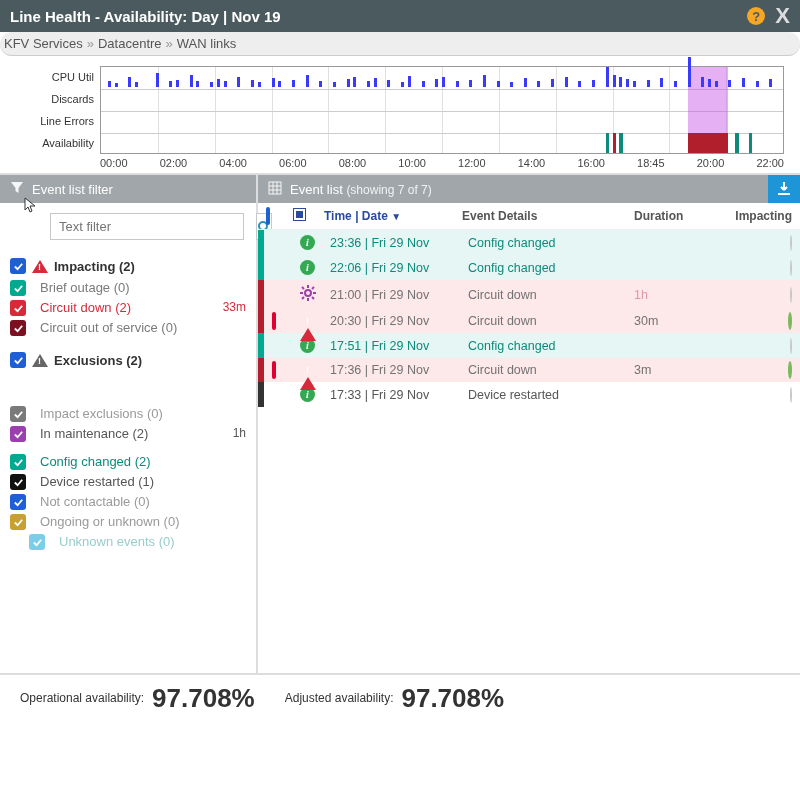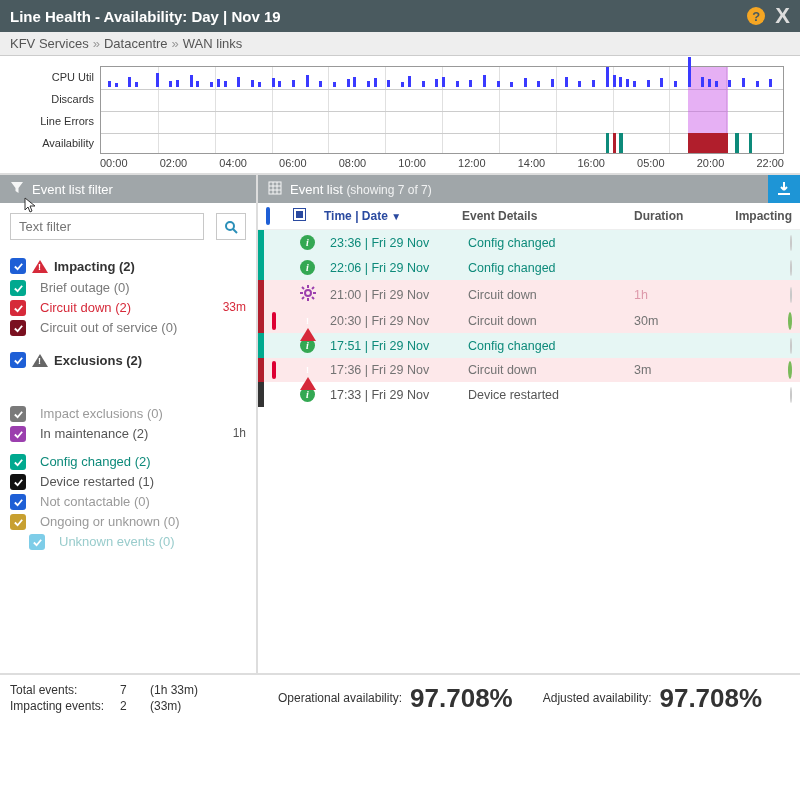--- a/index.html
+++ b/index.html
@@ -1,42 +1,42 @@
 <!DOCTYPE html>
 <html><head>
 <meta charset="utf-8">
 <style>
 * { box-sizing: border-box; margin: 0; padding: 0; font-family: "Segoe UI", Arial, sans-serif; }
 body { width: 800px; height: 790px; background: #fff; overflow: hidden; font-size: 13px; color: #333; }
 .header { background: #4a5a5f; color: #fff; height: 32px; display: flex; align-items: center; padding: 0 10px; }
 .header-title { font-size: 15px; font-weight: 600; flex: 1; }
 .header-help { width: 18px; height: 18px; border-radius: 50%; background: #f5a623; color: #4a5a5f; font-weight: bold; display: flex; align-items: center; justify-content: center; font-size: 13px; margin-right: 10px; cursor: pointer; }
 .header-close { font-size: 22px; font-weight: bold; cursor: pointer; color: #ddd; }
-.breadcrumb { background: #eee; border-bottom: 1px solid #ccc; height: 24px; display: flex; align-items: center; padding: 0 10px; color: #666; font-size: 13px; }
+.breadcrumb { background: #eee; border-bottom: 1px solid #ccc; height: 24px; display: flex; align-items: center; padding: 0 4px; color: #666; font-size: 13px; border-radius: 12px; }
 .breadcrumb span { color: #555; }
 .breadcrumb .sep { margin: 0 4px; color: #999; }
 
 .chart-zone { padding: 10px 16px 4px 16px; background: #fff; }
 .chart-wrap { display: flex; }
 .chart-labels { display: flex; flex-direction: column; justify-content: flex-start; width: 84px; text-align: right; padding-right: 6px; font-size: 11px; color: #333; }
 .chart-labels div { height: 22px; display:flex; align-items:center; justify-content:flex-end; }
 .chart-canvas { flex: 1; position: relative; height: 88px; border: 1px solid #999; background: #fff; }
 .chart-grid { position: absolute; inset:0; }
 .chart-grid .vline { position:absolute; top:0; bottom:0; width:1px; background:#e0e0e0; }
 .chart-grid .hline { position:absolute; left:0; right:0; height:1px; background:#ccc; }
 .chart-highlight { position:absolute; top:0; bottom:0; background: rgba(200,80,230,0.45); }
 .chart-bar { position:absolute; bottom:0; background:#3a3aff; width:3px; }
 .chart-mark { position:absolute; width:2px; }
 .chart-axis { display:flex; margin-left: 84px; font-size:11px; color:#444; justify-content: space-between; padding-top:3px; }
 
 .main { display: flex; height: 500px; border-top: 2px solid #ddd; }
 .sidebar { width: 258px; background:#fff; border-right:2px solid #ddd; display:flex; flex-direction:column; }
 .panel-head { background:#a0a6a9; color:#fff; height:28px; display:flex; align-items:center; padding:0 10px; font-size:13px; gap:8px; position:relative; }
 .panel-head .icon { opacity:0.9; }
-.filter-box { padding:10px 10px 6px 10px; display:flex; gap:12px; }
+.filter-box { padding:10px 10px 6px 10px; display:flex; gap:12px;margin-left:40px; }
 .filter-input { flex:1; border:1px solid #c8c8c8; padding:5px 8px; font-size:13px; color:#888; }
 .filter-btn { width:30px; border:1px solid #c8c8c8; display:flex; align-items:center; justify-content:center; background:#fff; cursor:pointer; color:#2a8fb8; font-weight:bold; }
 
 .fgroup { padding: 6px 10px 2px 10px; }
 .fgroup-title { display:flex; align-items:center; gap:6px; font-weight:bold; font-size:13px; margin:6px 0 4px 0; }
 .chk { width:16px; height:16px; border-radius:3px; display:inline-flex; align-items:center; justify-content:center; color:#fff; font-size:11px; font-weight:bold; flex-shrink:0; }
 .chk svg { width:11px; height:11px; }
 .fitem { display:flex; align-items:flex-start; gap:14px; padding:2px 0; font-size:13px; }
 .fitem .label { flex:1; }
 .fitem .meta { color:inherit; font-size:12px; }
@@ -200,21 +200,21 @@
   <div class="chart-axis" id="chart-axis">
       <span>00:00</span>
       <span>02:00</span>
       <span>04:00</span>
       <span>06:00</span>
       <span>08:00</span>
       <span>10:00</span>
       <span>12:00</span>
       <span>14:00</span>
       <span>16:00</span>
-      <span>05:00</span>
+      <span>18:45</span>
       <span>20:00</span>
       <span>22:00</span>
     </div>
 </div>
 
 <div class="main">
   <div class="sidebar">
     <div class="panel-head" style="position:relative;">
       <span class="icon">
         <svg width="14" height="14" viewBox="0 0 14 14">
@@ -459,32 +459,20 @@
           <div class="col-det txt-grey">Device restarted</div>
           <div class="col-dur txt-grey" style=""></div>
           <div class="col-imp"><span class="dim-circle"></span></div>
         </div>
       </div>
 
   </div>
 </div>
 
 <div class="footer">
-  <div class="footer-left">
-    <div class="line">
-        <span class="lbl">Total events:</span>
-        <span class="val">7</span>
-        <span>(1h 33m)</span>
-      </div>
-    <div class="line">
-        <span class="lbl">Impacting events:</span>
-        <span class="val">2</span>
-        <span>(33m)</span>
-      </div>
-  </div>
   <div class="footer-right">
     <div class="avail-block">
       <div class="avail-lbl"><span>Operational availability:</span></div>
       <div class="avail-val">97.708%</div>
     </div>
     <div class="avail-block">
       <div class="avail-lbl"><span>Adjusted availability:</span></div>
       <div class="avail-val">97.708%</div>
     </div>
   </div>

